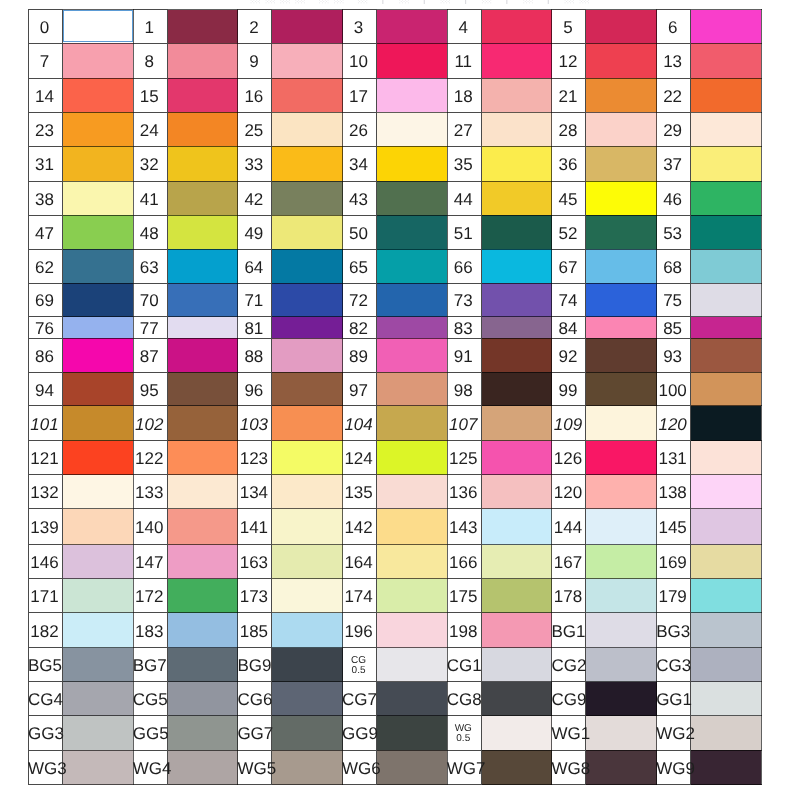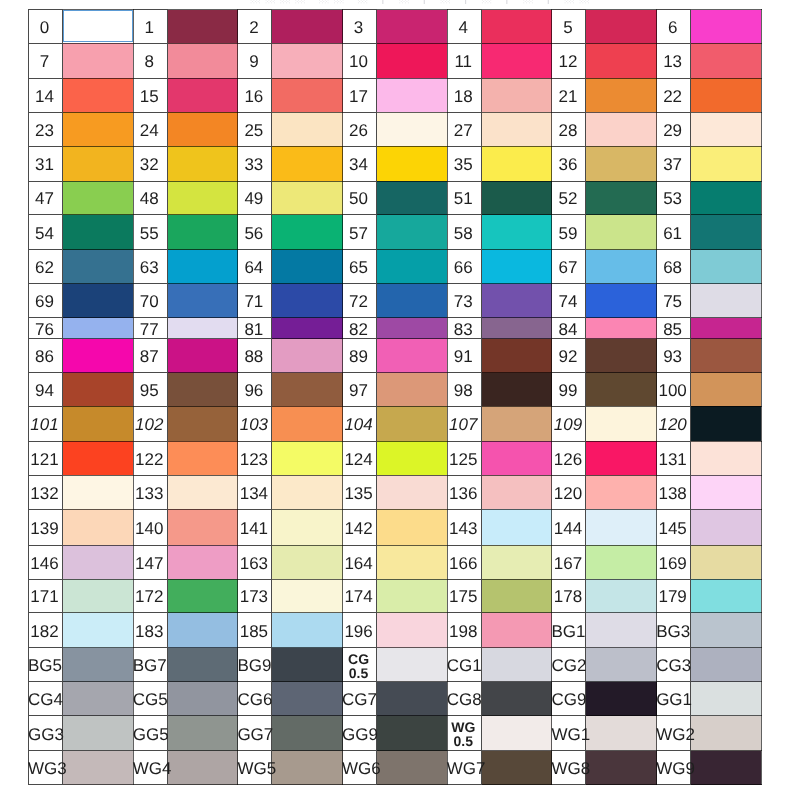--- a/index.html
+++ b/index.html
@@ -9,21 +9,21 @@
   #page{position:relative;width:800px;height:800px;}
   #topclip{position:absolute;left:0;top:0;width:800px;height:4px;overflow:hidden;}
   #topclip .ghost{position:absolute;left:250px;top:-12px;font-size:14px;color:#dcdce0;letter-spacing:5px;white-space:nowrap;}
   #grid{position:absolute;left:28px;top:9px;width:733px;height:776px;border-collapse:collapse;}
   table.pal{border-collapse:collapse;table-layout:fixed;width:733px;height:776px;}
   table.pal td{padding:0;margin:0;border:1px solid #4a4a4a;box-sizing:border-box;}
   table.pal td.sw{border-color:rgba(0,0,0,0.62);}
   td.lab{width:34px;background:#ffffff;color:#1f1f1f;font-size:17px;text-align:center;vertical-align:middle;line-height:1.0;}
   td.lab span.t{display:inline-block;position:relative;left:-1px;top:1px;}
   td.sw{width:70.7px;}
-  td.lab.two{font-size:14px;font-weight:bold;line-height:1.0;}
+  td.lab.two{font-size:10px;font-weight:normal;line-height:1.0;}
   .selbox{position:absolute;pointer-events:none;border:1px solid #5b9bd5;box-sizing:border-box;}
 </style>
 </head>
 <body>
 
 <div id="page">
   <div id="topclip">
     <span class="ghost">░░░░ ░░ ░ | ░ | ░ | ░ | ░ | ░░</span>
   </div>
   <div id="grid">
@@ -103,50 +103,50 @@
             <td class="lab"><span class="t">34</span></td>
             <td class="sw" style="background: rgb(252, 212, 5);"></td>
             <td class="lab"><span class="t">35</span></td>
             <td class="sw" style="background: rgb(251, 236, 76);"></td>
             <td class="lab"><span class="t">36</span></td>
             <td class="sw" style="background: rgb(216, 183, 101);"></td>
             <td class="lab"><span class="t">37</span></td>
             <td class="sw" style="background: rgb(250, 238, 121);"></td>
           </tr>
           <tr style="height: 32px;">
+            <td class="lab"><span class="t">38</span></td>
+            <td class="sw" style="background: rgb(250, 246, 174);"></td>
+            <td class="lab"><span class="t">41</span></td>
+            <td class="sw" style="background: rgb(184, 164, 75);"></td>
+            <td class="lab"><span class="t">42</span></td>
+            <td class="sw" style="background: rgb(120, 128, 93);"></td>
+            <td class="lab"><span class="t">43</span></td>
+            <td class="sw" style="background: rgb(81, 112, 79);"></td>
+            <td class="lab"><span class="t">44</span></td>
+            <td class="sw" style="background: rgb(241, 202, 40);"></td>
+            <td class="lab"><span class="t">45</span></td>
+            <td class="sw" style="background: rgb(253, 252, 6);"></td>
+            <td class="lab"><span class="t">46</span></td>
+            <td class="sw" style="background: rgb(46, 180, 99);"></td>
+          </tr>
+          <tr style="height: 32px;">
             <td class="lab"><span class="t">47</span></td>
             <td class="sw" style="background: rgb(137, 206, 80);"></td>
             <td class="lab"><span class="t">48</span></td>
             <td class="sw" style="background: rgb(212, 228, 64);"></td>
             <td class="lab"><span class="t">49</span></td>
             <td class="sw" style="background: rgb(237, 232, 120);"></td>
             <td class="lab"><span class="t">50</span></td>
             <td class="sw" style="background: rgb(22, 102, 99);"></td>
             <td class="lab"><span class="t">51</span></td>
             <td class="sw" style="background: rgb(27, 91, 75);"></td>
             <td class="lab"><span class="t">52</span></td>
             <td class="sw" style="background: rgb(35, 107, 82);"></td>
             <td class="lab"><span class="t">53</span></td>
             <td class="sw" style="background: rgb(6, 125, 111);"></td>
-          </tr>
-          <tr style="height: 33px;">
-            <td class="lab"><span class="t">54</span></td>
-            <td class="sw" style="background: rgb(11, 122, 94);"></td>
-            <td class="lab"><span class="t">55</span></td>
-            <td class="sw" style="background: rgb(26, 166, 93);"></td>
-            <td class="lab"><span class="t">56</span></td>
-            <td class="sw" style="background: rgb(10, 178, 115);"></td>
-            <td class="lab"><span class="t">57</span></td>
-            <td class="sw" style="background: rgb(22, 168, 156);"></td>
-            <td class="lab"><span class="t">58</span></td>
-            <td class="sw" style="background: rgb(22, 197, 190);"></td>
-            <td class="lab"><span class="t">59</span></td>
-            <td class="sw" style="background: rgb(203, 228, 139);"></td>
-            <td class="lab"><span class="t">61</span></td>
-            <td class="sw" style="background: rgb(19, 117, 115);"></td>
           </tr>
           <tr style="height: 32px;">
             <td class="lab"><span class="t">62</span></td>
             <td class="sw" style="background: rgb(53, 113, 144);"></td>
             <td class="lab"><span class="t">63</span></td>
             <td class="sw" style="background: rgb(4, 160, 206);"></td>
             <td class="lab"><span class="t">64</span></td>
             <td class="sw" style="background: rgb(4, 121, 163);"></td>
             <td class="lab"><span class="t">65</span></td>
             <td class="sw" style="background: rgb(5, 159, 168);"></td>

